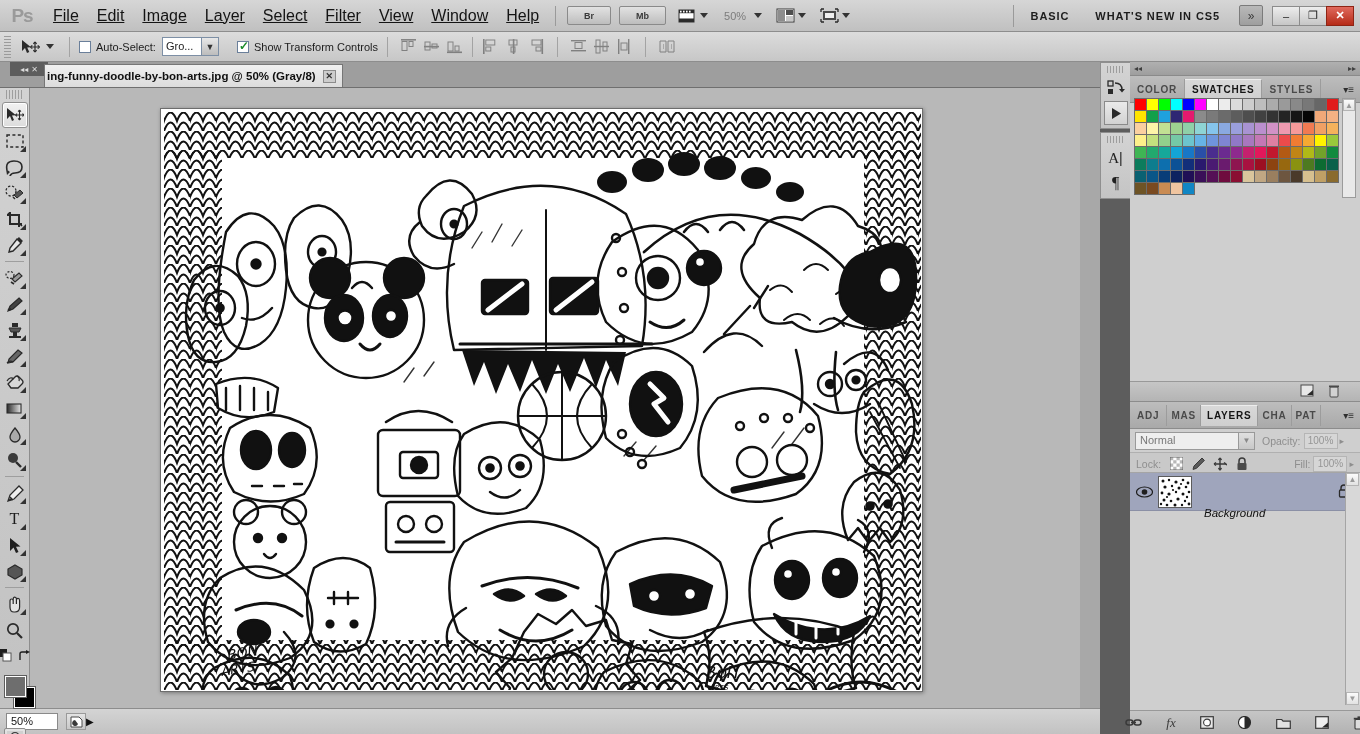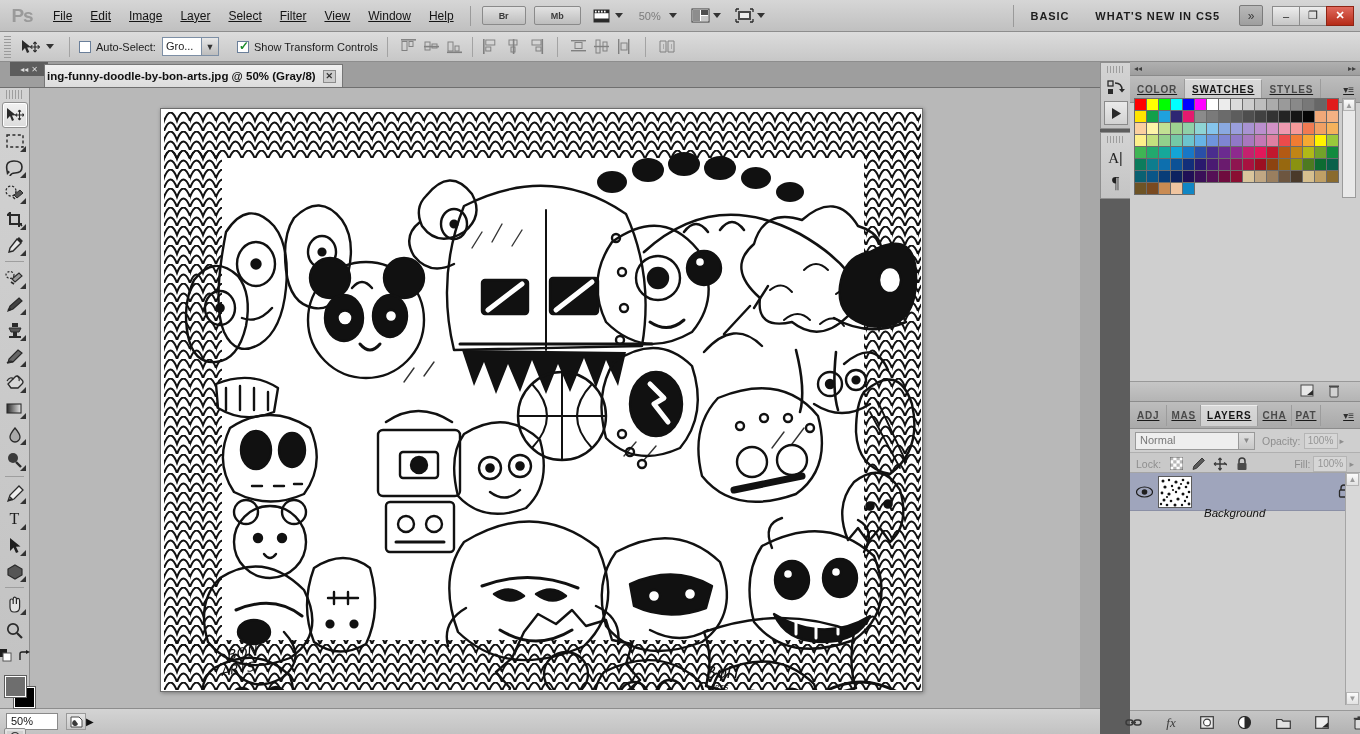--- a/index.html
+++ b/index.html
@@ -6,21 +6,21 @@
   html,body{ width:1360px; height:734px; overflow:hidden;
     font-family:"Liberation Sans", sans-serif; font-size:11px; color:#1a1a1a;
     background:#a8a8a8; -webkit-font-smoothing:none; }
 
   
   #menubar{ position:absolute; left:0; top:0; width:1360px; height:32px;
     background:linear-gradient(#d6d6d6,#c0c0c0); border-bottom:1px solid #8d8d8d;
     display:flex; align-items:center; }
   #ps-logo{ width:44px; text-align:center; font-size:19px; font-weight:bold;
     color:#9a9a9a; letter-spacing:-1px; font-family:"Liberation Sans",sans-serif; }
-  .menu-item{ padding:5px 9px; font-size:12px; color:#141414; cursor:default; }
+  .menu-item{ padding:5px 9px; font-size:16px; color:#141414; cursor:default; }
   .menu-item u{ text-decoration:underline; }
   .mb-sep{ width:1px; height:20px; background:#9a9a9a; margin:0 7px; }
   .tb-btn{ min-width:22px; height:19px; border:1px solid #8a8a8a;
     background:linear-gradient(#e2e2e2,#bdbdbd); border-radius:2px;
     font-size:9px; font-weight:bold; display:flex; align-items:center;
     justify-content:center; color:#3a3a3a; margin:0 4px; padding:0 16px; }
   .caret{ width:0;height:0;border-left:4px solid transparent;
     border-right:4px solid transparent;border-top:5px solid #333; margin:0 6px 0 2px; }
   #zoomlevel{ font-size:11px; color:#7c7c7c; margin-left:10px; }
   .icon-box{ width:20px;height:16px; margin-left:8px; position:relative; }
@@ -134,21 +134,21 @@
   .ds-grip{ height:7px; background:
     repeating-linear-gradient(90deg,#9d9d9d 0 1px,transparent 1px 3px); margin:1px 6px 3px; }
   .ds-ico{ width:24px;height:24px; margin:1px auto;
     display:flex;align-items:center;justify-content:center; color:#2c2c2c; }
   .ds-ico.framed{ border:1px solid #8a8a8a; background:linear-gradient(#eaeaea,#d2d2d2); }
 
   
   #rightdock{ position:absolute; right:0; top:62px; width:230px; height:672px;
     background:#c3c3c3; }
   .panel-head{ height:27px; background:linear-gradient(#bdbdbd,#a9a9a9);
-    border-bottom:1px solid #8c8c8c; display:flex; align-items:center;text-decoration:underline; }
+    border-bottom:1px solid #8c8c8c; display:flex; align-items:center; }
   .dock-topbar{ height:14px; background:linear-gradient(#b0b0b0,#9e9e9e);
     border-bottom:1px solid #8a8a8a; display:flex; align-items:center;
     justify-content:space-between; padding:0 4px; font-size:8px; color:#3e3e3e; }
   .ptab{ height:21px; padding:0 7px; font-size:10px; font-weight:bold;
     letter-spacing:.8px; color:#4a4a4a; display:flex; align-items:center;
     border-right:1px solid #9c9c9c; }
   .ptab.active{ background:linear-gradient(#d9d9d9,#cfcfcf); color:#151515;
     border-top:1px solid #ededed; }
   .pmenu{ margin-left:auto; padding:0 6px; font-size:10px; color:#2f2f2f; }
 

